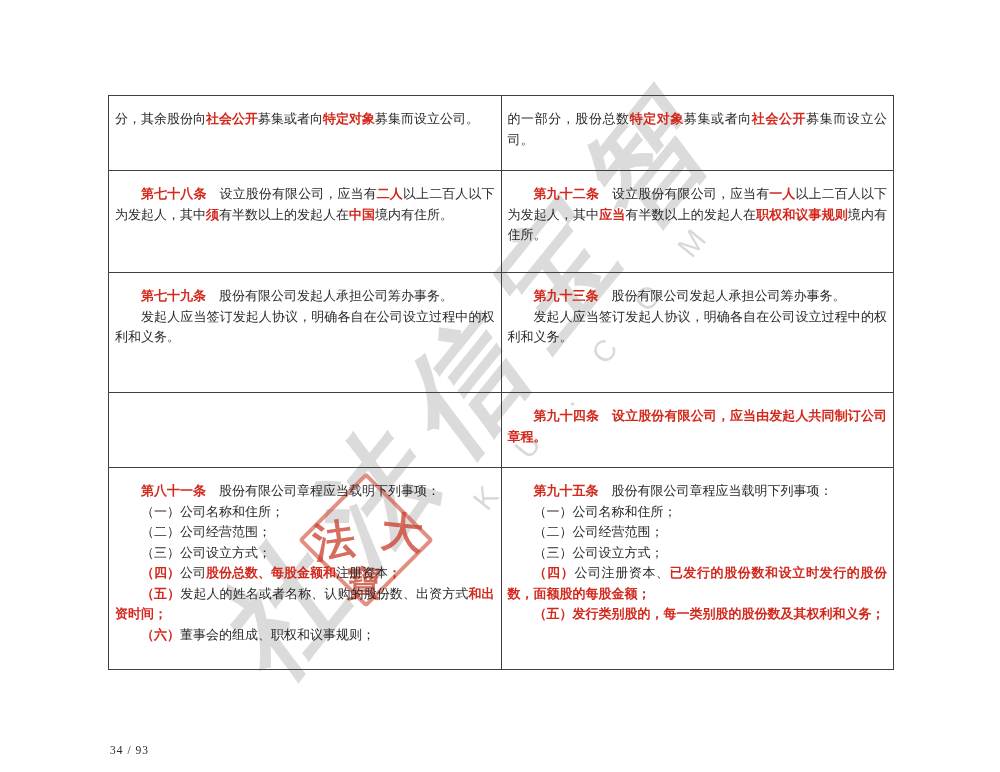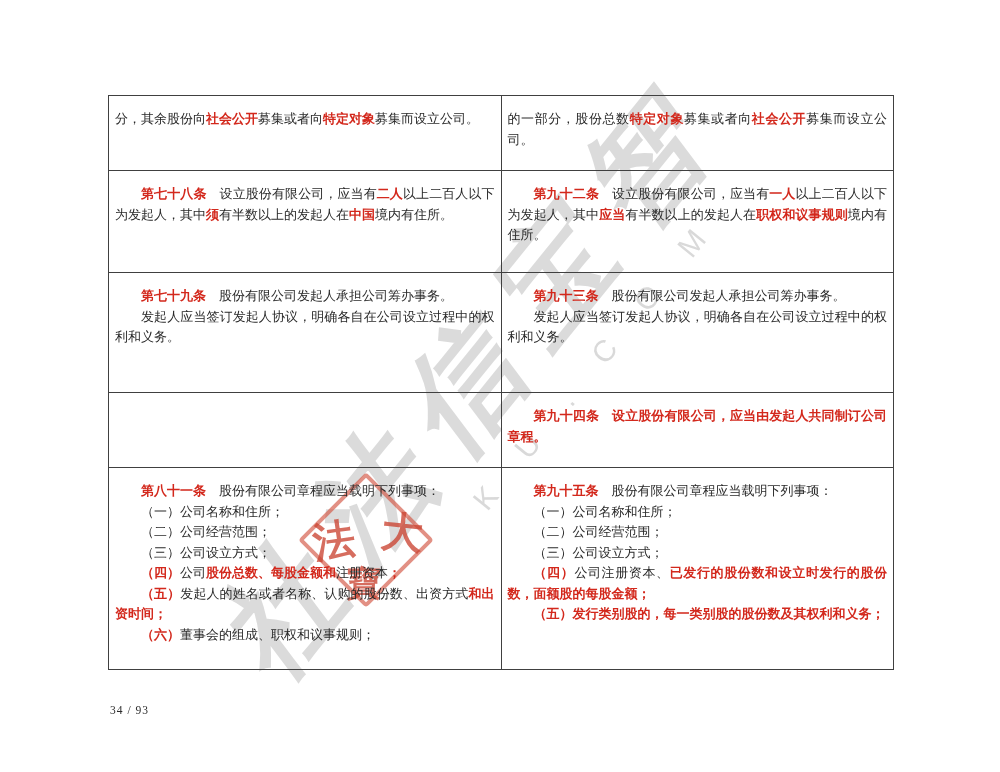--- a/index.html
+++ b/index.html
@@ -46,21 +46,21 @@
     vertical-align:top;
     padding:13px 6px 6px 6px;
     font-size:13px;line-height:20.5px;
     text-align:justify;
   }
   .para{margin:0;}
   .para.indent{text-indent:2em;}
   .hl{color:#d3281c;font-weight:bold;}
 
   .page-number{
-    position:absolute;left:110px;top:704px;
+    position:absolute;left:110px;top:744px;
     font-size:11.5px;color:#2a2a2a;letter-spacing:1px;
   }
 </style>
 </head>
 <body>
 
 <div class="page">
 
   <div class="wm-layer">
     <div class="wm-calligraphy">社法信宝智</div>

